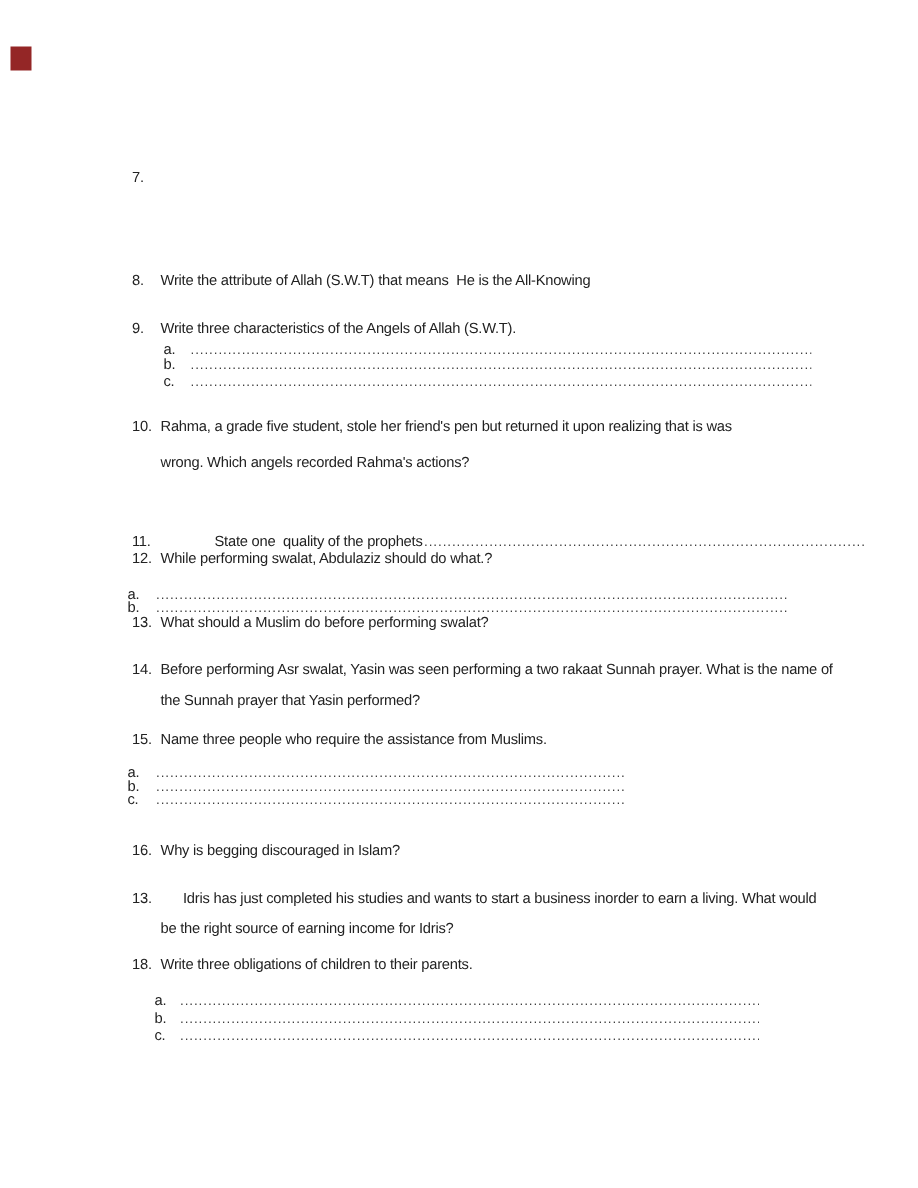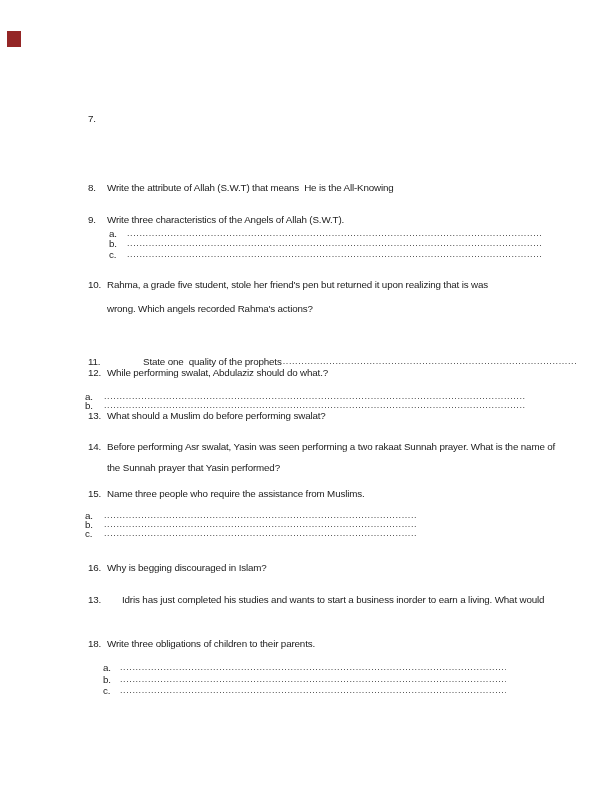--- a/index.html
+++ b/index.html
@@ -90,20 +90,21 @@
     <div class="sub-letter" style="left: 85px; top: 510px;">a.</div>
     <div class="dotline" style="left: 104px; top: 510px; width: 314px;">....................................................................................................................................................................................................................................................................................................................................................................................................................................................................................................................</div>
     <div class="sub-letter" style="left: 85px; top: 519px;">b.</div>
     <div class="dotline" style="left: 104px; top: 519px; width: 314px;">....................................................................................................................................................................................................................................................................................................................................................................................................................................................................................................................</div>
     <div class="sub-letter" style="left: 85px; top: 528px;">c.</div>
     <div class="dotline" style="left: 104px; top: 528px; width: 314px;">....................................................................................................................................................................................................................................................................................................................................................................................................................................................................................................................</div>
     <div class="q-num" style="left: 88px; top: 562px;">16.</div>
     <div class="q-line" style="left: 107px; top: 562px;">Why is begging discouraged in Islam?</div>
     <div class="q-num" style="left: 88px; top: 594px;">13.</div>
     <div class="q-line" style="left: 107px; top: 594px; margin-left: 15px;">Idris has just completed his studies and wants to start a business inorder to earn a living. What would</div>
+    <div class="q-line" style="left: 107px; top: 614px;">be the right source of earning income for Idris?</div>
     <div class="q-num" style="left: 88px; top: 638px;">18.</div>
     <div class="q-line" style="left: 107px; top: 638px;">Write three obligations of children to their parents.</div>
     <div class="sub-letter" style="left: 103px; top: 662px;">a.</div>
     <div class="dotline" style="left: 120px; top: 662px; width: 386px;">....................................................................................................................................................................................................................................................................................................................................................................................................................................................................................................................</div>
     <div class="sub-letter" style="left: 103px; top: 673.5px;">b.</div>
     <div class="dotline" style="left: 120px; top: 673.5px; width: 386px;">....................................................................................................................................................................................................................................................................................................................................................................................................................................................................................................................</div>
     <div class="sub-letter" style="left: 103px; top: 685px;">c.</div>
     <div class="dotline" style="left: 120px; top: 685px; width: 386px;">....................................................................................................................................................................................................................................................................................................................................................................................................................................................................................................................</div>
   </div>
 

